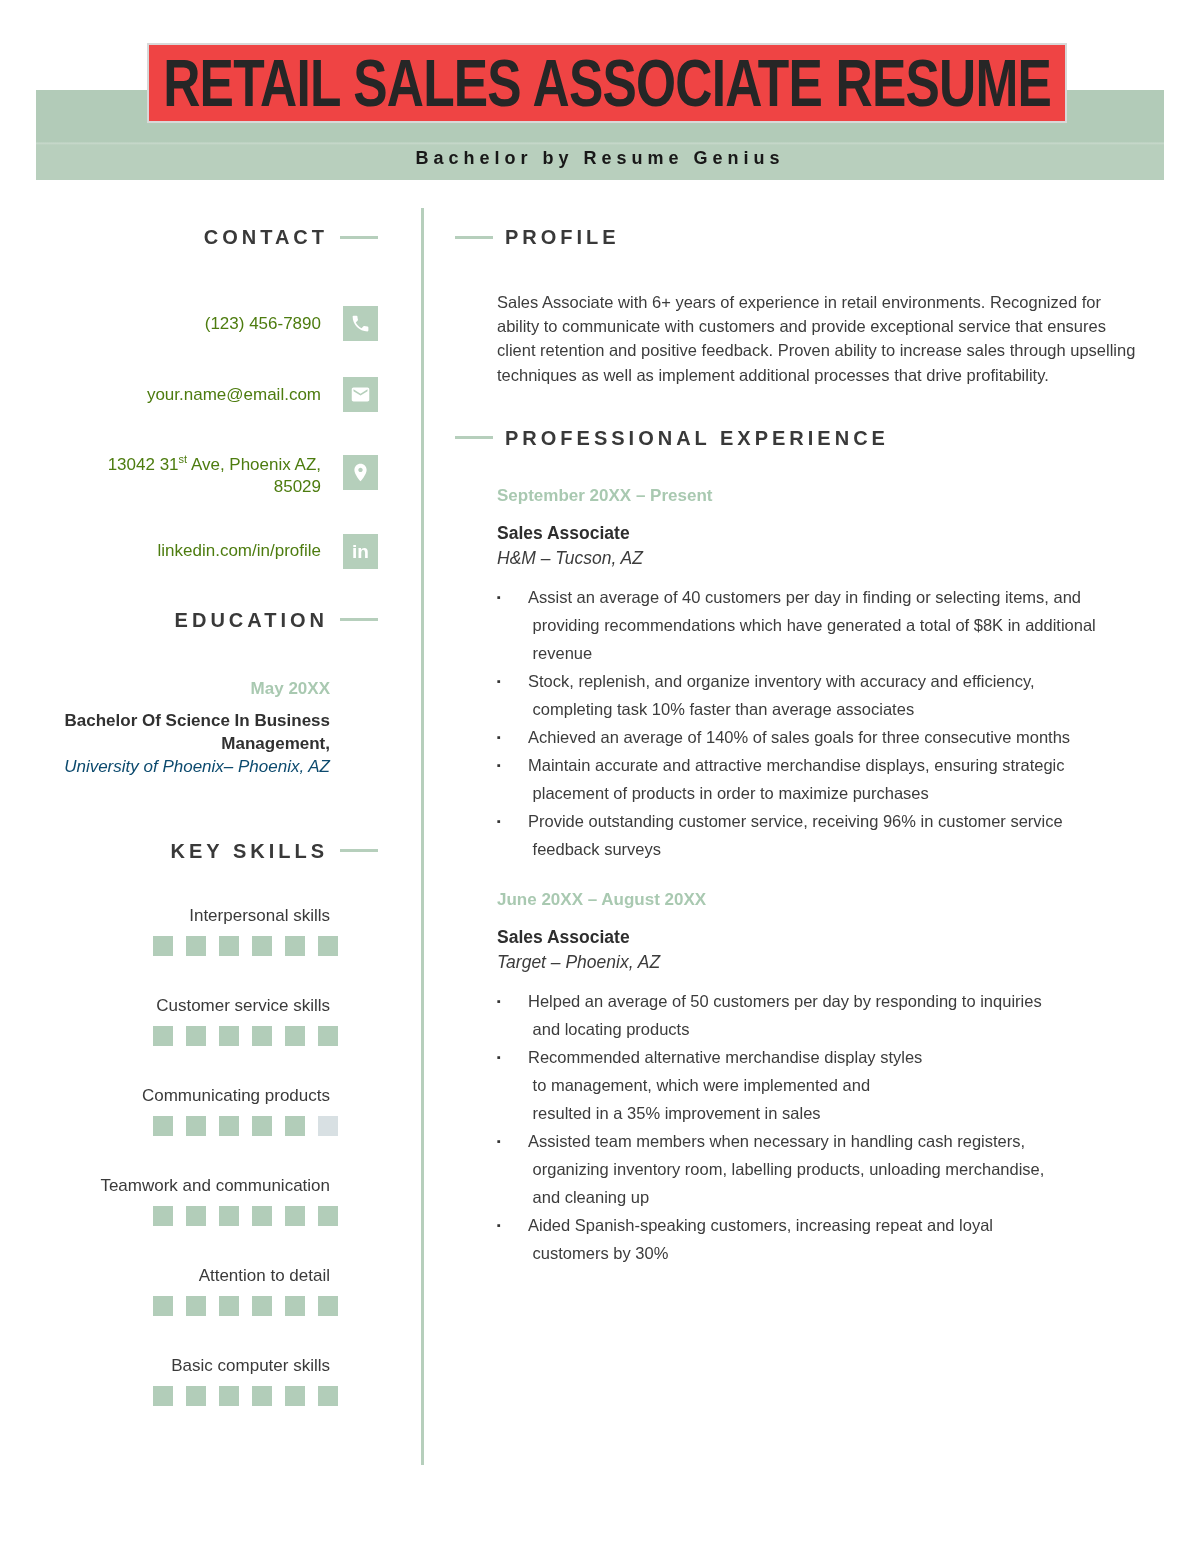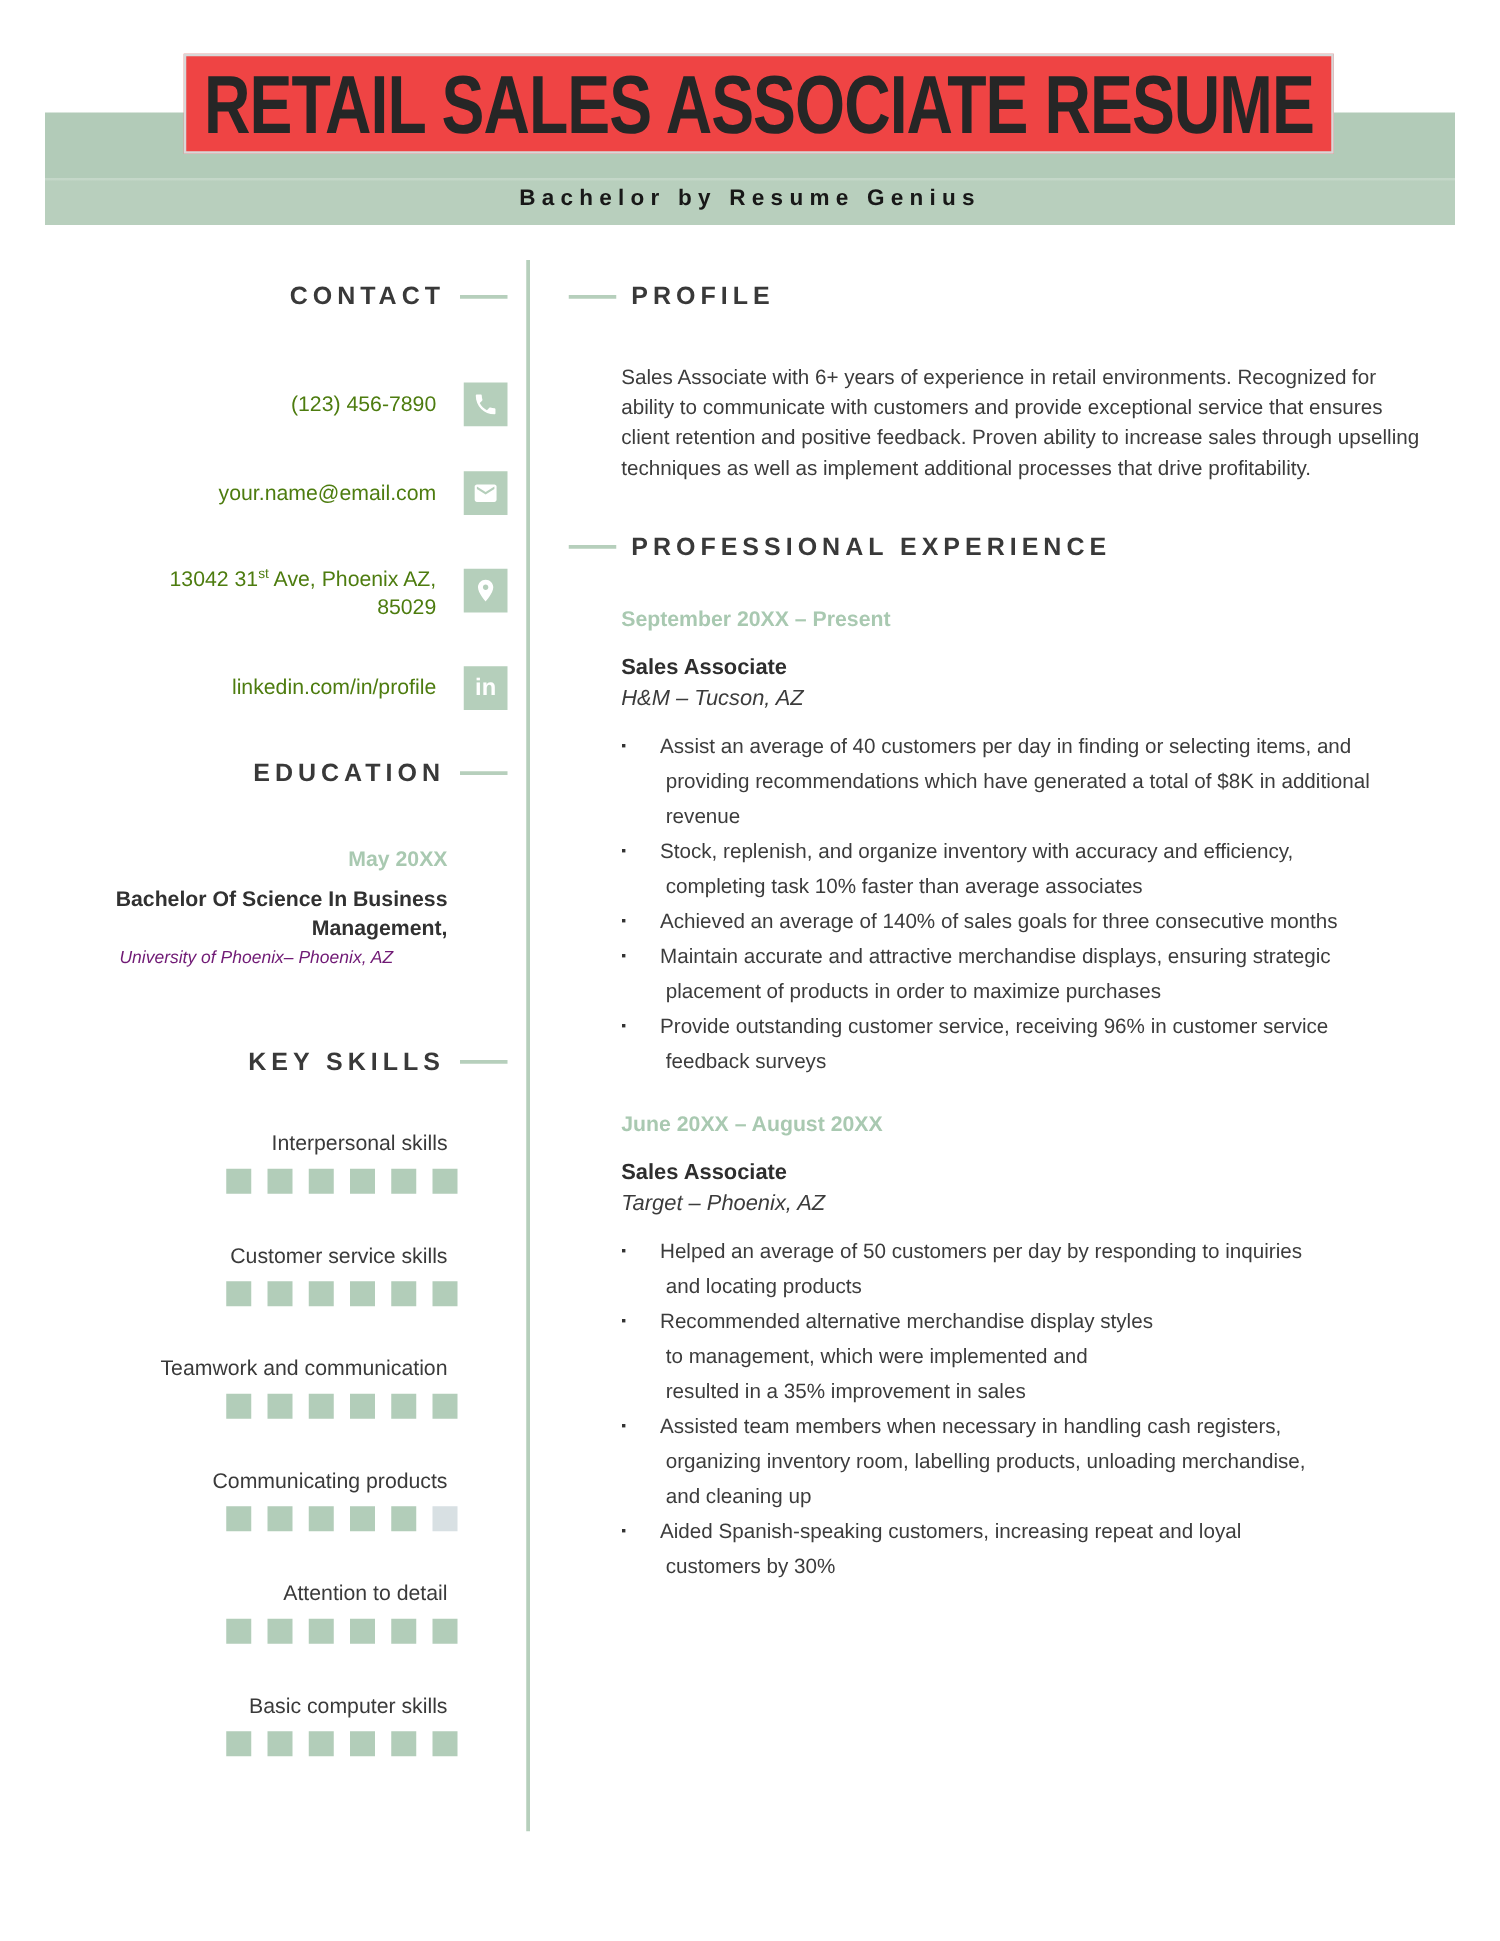--- a/index.html
+++ b/index.html
@@ -32,33 +32,33 @@
 
   
   .s-heading, .m-heading {
     display:flex; align-items:center; gap:12px;
     font-size:20px; font-weight:bold; letter-spacing:4px; color:#393939; line-height:26px;
   }
   .s-heading { justify-content:flex-end; }
   .dash { width:38px; height:3px; background:#b6cfbc; flex:none; }
 
   
-  .sidebar { position:absolute; left:52px; top:224px; width:354px; }
+  .sidebar { position:absolute; left:24px; top:224px; width:354px; }
   .contact-list { margin-top:56px; }
   .c-row { display:flex; justify-content:flex-end; align-items:center; gap:22px; margin-bottom:36px; min-height:35px; }
   .c-text { font-size:17px; color:#4d7c0f; text-align:right; line-height:22px; }
   .c-text sup { font-size:11px; }
   .c-icon { width:35px; height:35px; background:#b5cfbb; display:flex; align-items:center; justify-content:center; flex:none; }
   .c-icon svg { width:21px; height:21px; display:block; }
   .in-glyph { color:#ffffff; font-weight:bold; font-size:19px; line-height:1; }
 
   .sec-edu { margin-top:38px; }
   .edu-date { margin-top:44px; font-size:17px; font-weight:bold; color:#a9c9b1; text-align:right; padding-right:48px; line-height:24px; }
   .edu-degree { margin-top:8px; font-size:17px; font-weight:bold; color:#313131; text-align:right; padding-right:48px; line-height:23px; }
-  .edu-school { font-size:14px; font-style:italic; color:#701a75; text-align:center; padding-right:48px; line-height:23px; }
+  .edu-school { font-size:17px; font-style:italic; color:#0c4a6e; text-align:right; padding-right:48px; line-height:23px; }
 
   .sec-skills { margin-top:60px; }
   .skills-list { margin-top:40px; }
   .skill-item { margin-bottom:38px; }
   .skill-label { font-size:17px; color:#3a3a3a; text-align:right; padding-right:48px; line-height:24px; }
   .skill-squares { margin-top:8px; display:flex; justify-content:flex-end; gap:13px; padding-right:40px; }
   .sq { width:20px; height:20px; background:#b2cdb9; }
   .sq.empty { background:#d8e0e3; }
 
   
@@ -158,39 +158,39 @@
           <div class="skill-squares">
             <span class="sq"></span>
             <span class="sq"></span>
             <span class="sq"></span>
             <span class="sq"></span>
             <span class="sq"></span>
             <span class="sq"></span>
           </div>
         </div>
         <div class="skill-item">
+          <div class="skill-label">Communicating products</div>
+          <div class="skill-squares">
+            <span class="sq"></span>
+            <span class="sq"></span>
+            <span class="sq"></span>
+            <span class="sq"></span>
+            <span class="sq"></span>
+            <span class="sq empty"></span>
+          </div>
+        </div>
+        <div class="skill-item">
           <div class="skill-label">Teamwork and communication</div>
           <div class="skill-squares">
             <span class="sq"></span>
             <span class="sq"></span>
             <span class="sq"></span>
             <span class="sq"></span>
             <span class="sq"></span>
             <span class="sq"></span>
-          </div>
-        </div>
-        <div class="skill-item">
-          <div class="skill-label">Communicating products</div>
-          <div class="skill-squares">
-            <span class="sq"></span>
-            <span class="sq"></span>
-            <span class="sq"></span>
-            <span class="sq"></span>
-            <span class="sq"></span>
-            <span class="sq empty"></span>
           </div>
         </div>
         <div class="skill-item">
           <div class="skill-label">Attention to detail</div>
           <div class="skill-squares">
             <span class="sq"></span>
             <span class="sq"></span>
             <span class="sq"></span>
             <span class="sq"></span>
             <span class="sq"></span>

